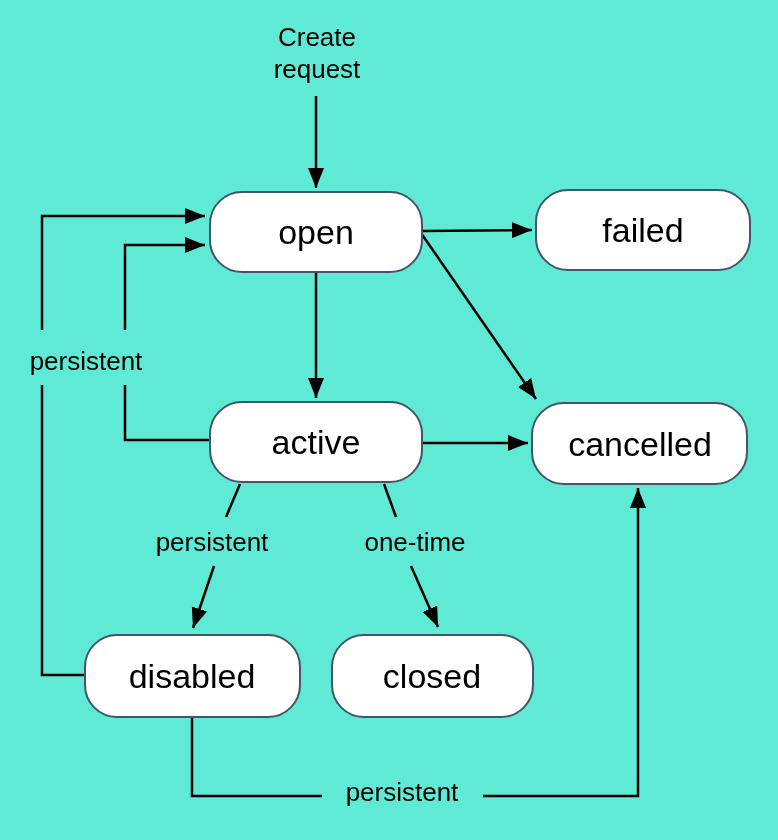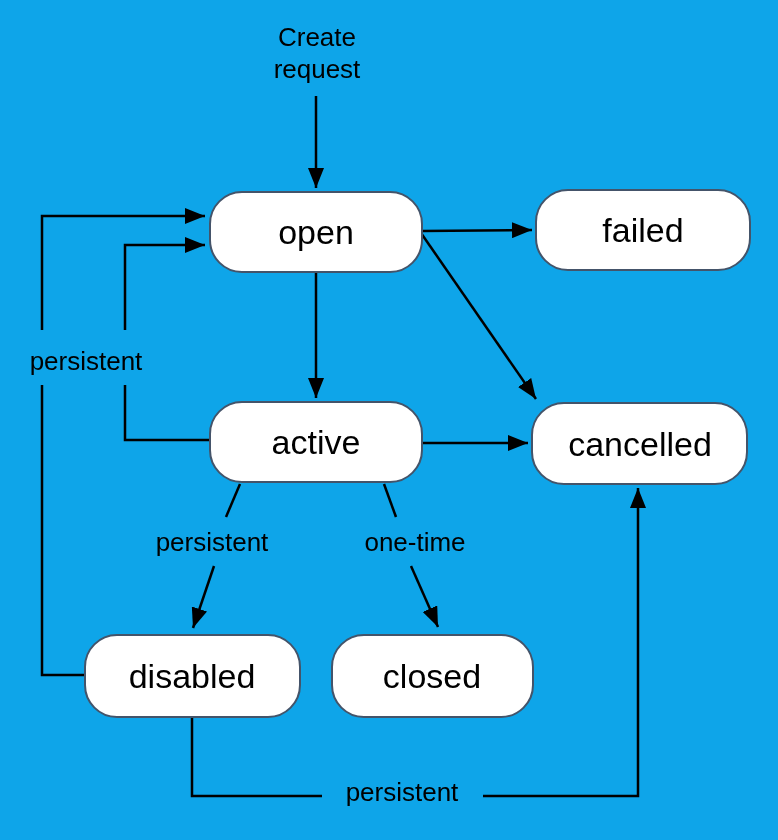--- a/index.html
+++ b/index.html
@@ -8,21 +8,21 @@
     background: #ffffff;
     width: 778px;
     height: 840px;
     overflow: hidden;
     font-family: "Liberation Sans", sans-serif;
   }
   .diagram-wrap {
     width: 778px;
     height: 840px;
     position: relative;
-    background: #0ea5e9;
+    background: #5eead4;
   }
   svg { display: block; }
   .node-rect {
     fill: #ffffff;
     stroke: #44546a;
     stroke-width: 2;
   }
   .node-label {
     fill: #000000;
     font-size: 34px;

